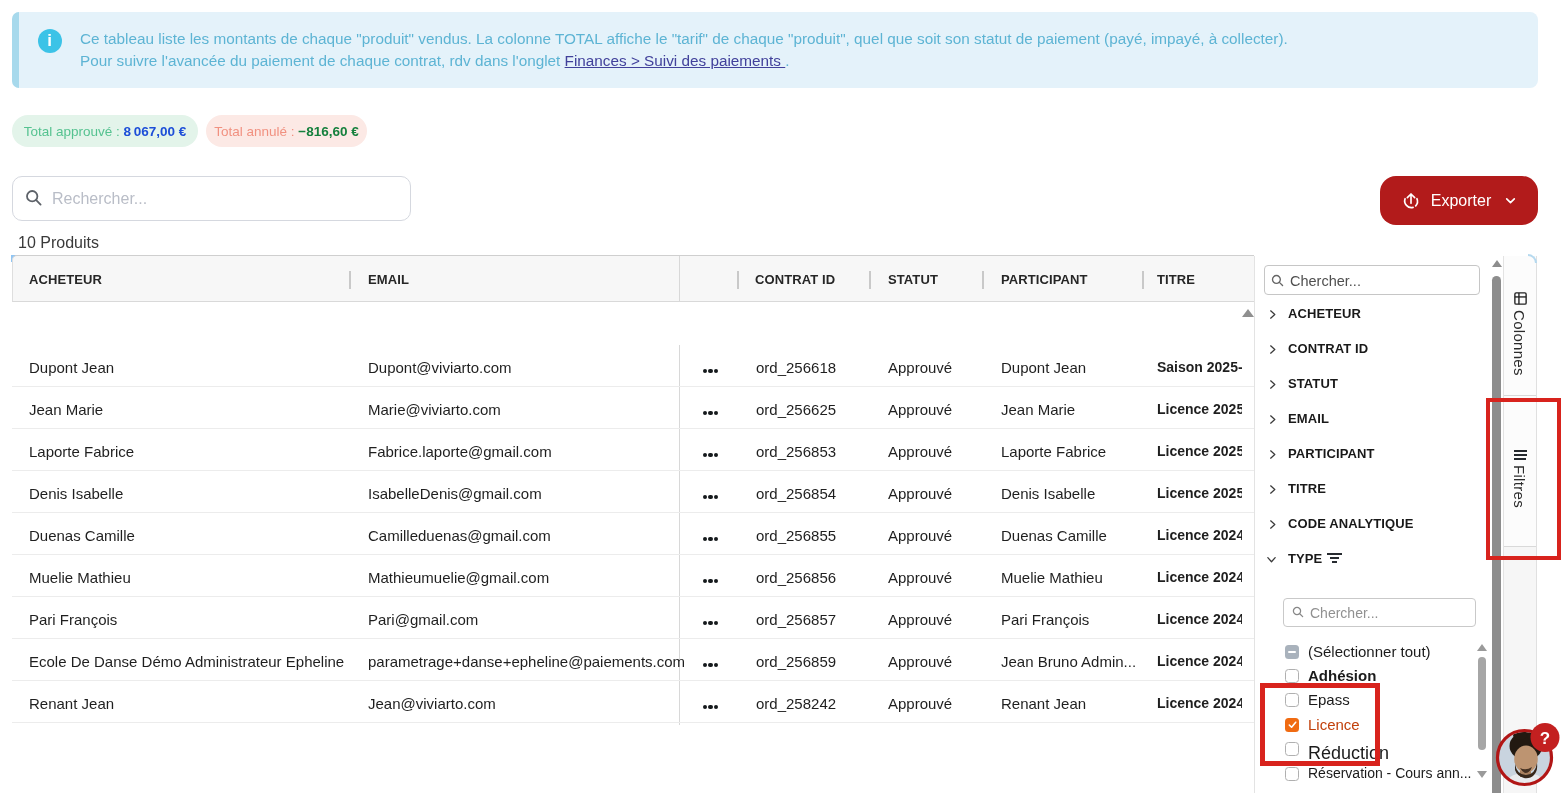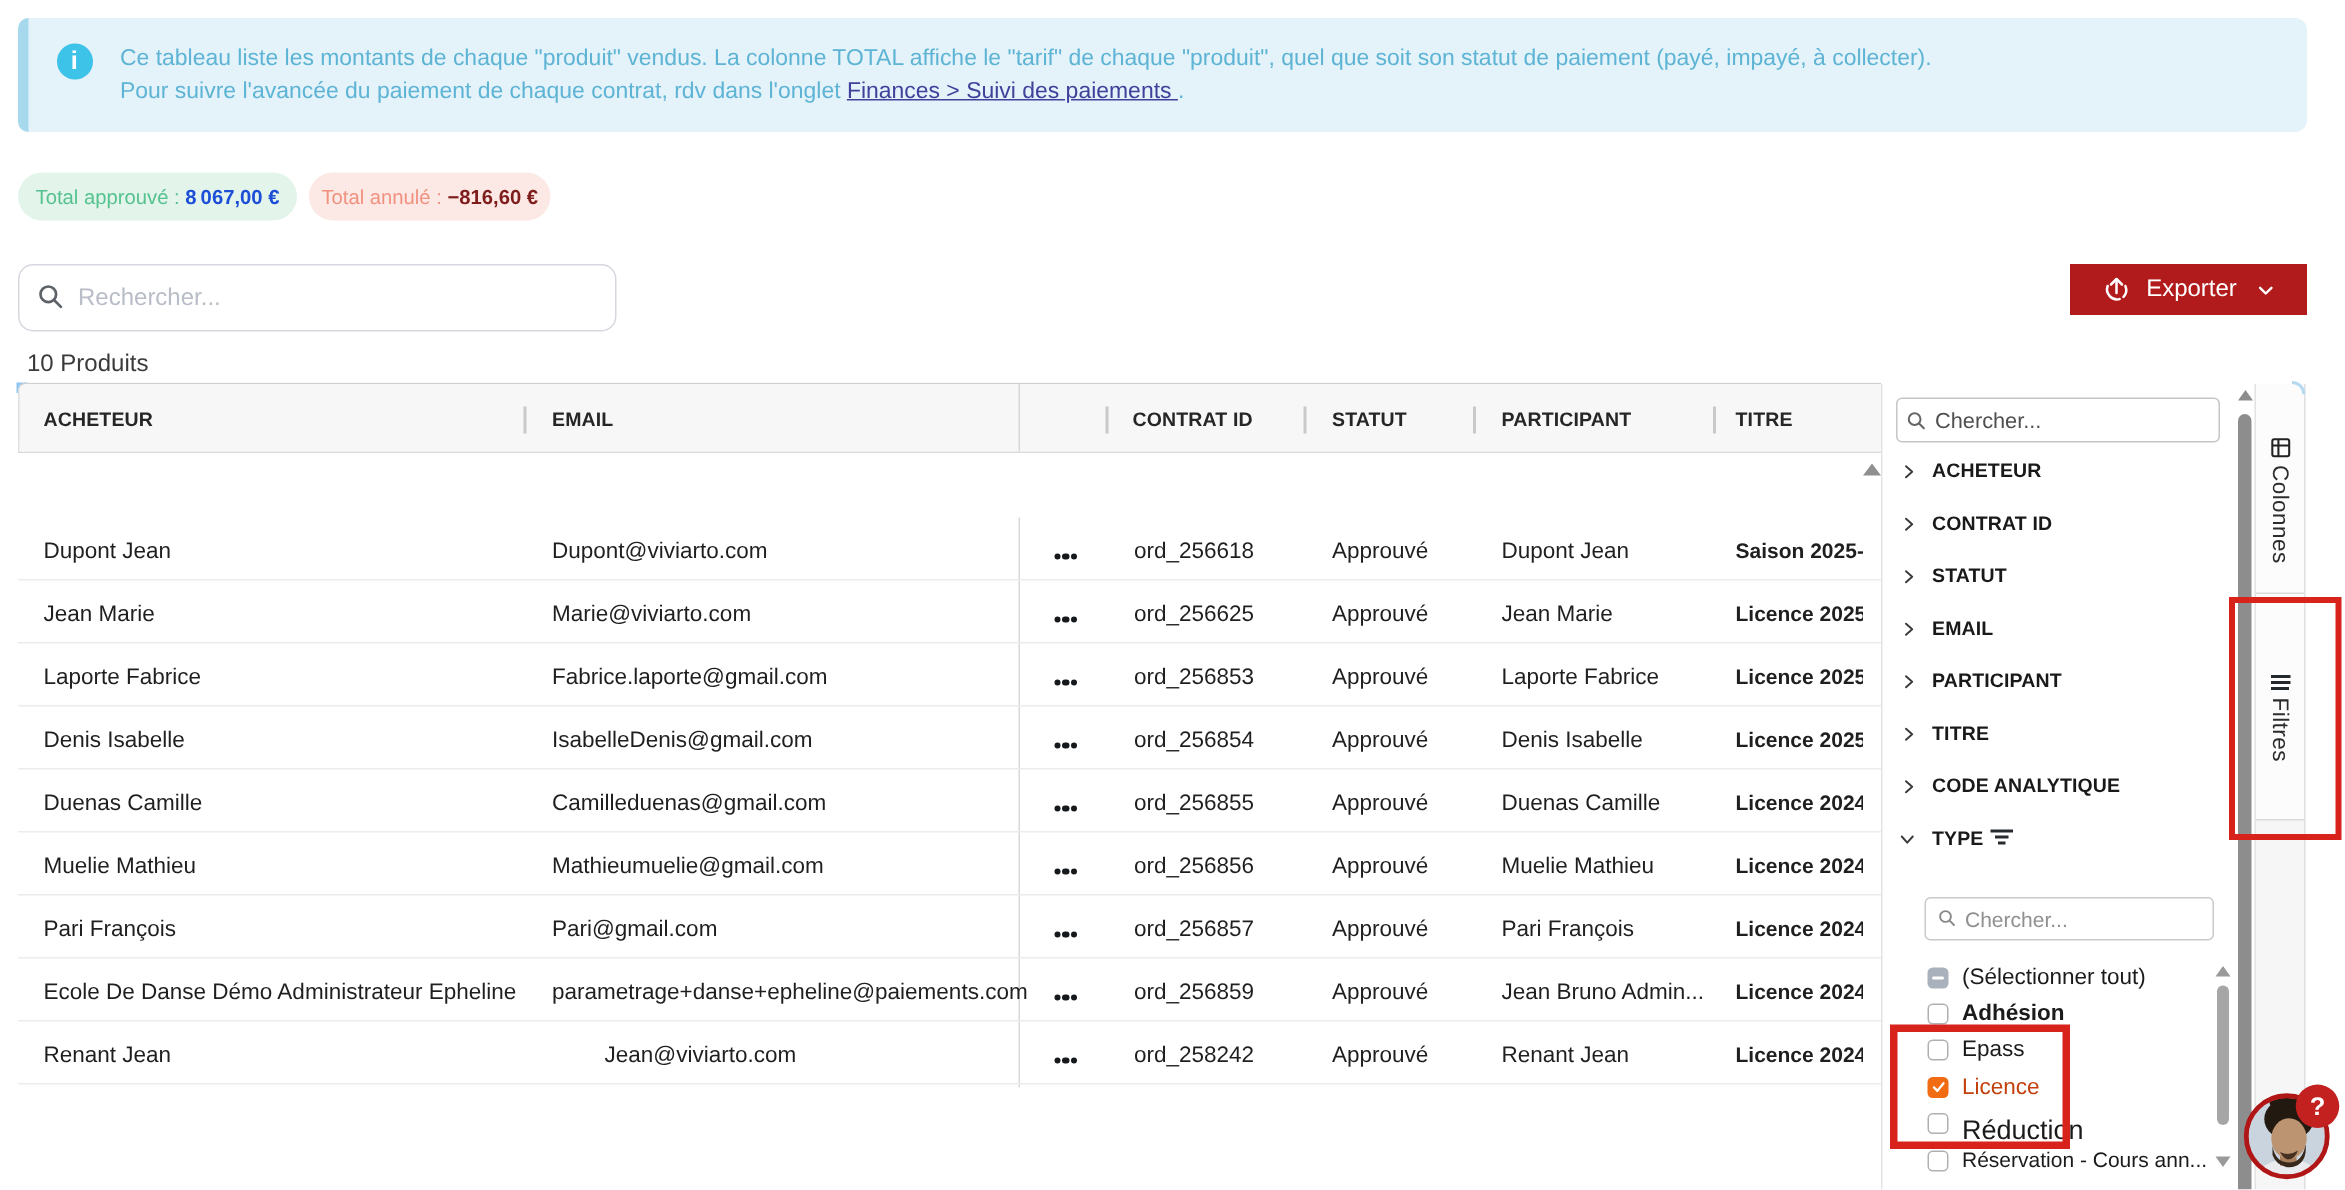--- a/index.html
+++ b/index.html
@@ -12,30 +12,30 @@
 
 <div class="abs" style="left:12px; top:12px; width:1526px; height:76px; background:#e4f2fa; border-radius:8px;"></div>
 <div class="abs" style="left:12px; top:12px; width:7px; height:76px; background:#a7d9ec; border-radius:8px 0 0 8px;"></div>
 <div class="abs" style="left:37.5px; top:29px; width:24px; height:24px; border-radius:50%; background:#3cc3e7; color:#fff; font-size:17px; font-weight:bold; text-align:center; line-height:23px;">i</div>
 <div class="abs" style="left:80px; top:28px; width:1460px; font-size:15.3px; color:#5db4d4; line-height:22px;">
   Ce tableau liste les montants de chaque "produit" vendus. La colonne TOTAL affiche le "tarif" de chaque "produit", quel que soit son statut de paiement (payé, impayé, à collecter).<br>
   Pour suivre l'avancée du paiement de chaque contrat, rdv dans l'onglet <a style="color:#41419b; text-decoration:underline;">Finances &gt; Suivi des paiements&nbsp;</a>.
 </div>
 
 <div class="abs" style="left:12px; top:115px; width:186px; height:32px; background:#e3f4ea; border-radius:16px; display:flex; align-items:center; justify-content:center; font-size:13.5px; color:#55c290;">Total approuvé&nbsp;:&nbsp;<b style="color:#1d4ed8;">8 067,00&nbsp;€</b></div>
-<div class="abs" style="left:206px; top:115px; width:161px; height:32px; background:#fce9e5; border-radius:16px; display:flex; align-items:center; justify-content:center; font-size:13.5px; color:#f19180;">Total annulé&nbsp;:&nbsp;<b style="color:#7f1d1d;">−816,60&nbsp;€</b></div>
+<div class="abs" style="left:206px; top:115px; width:161px; height:32px; background:#fce9e5; border-radius:16px; display:flex; align-items:center; justify-content:center; font-size:13.5px; color:#f19180;">Total annulé&nbsp;:&nbsp;<b style="color:#15803d;">−816,60&nbsp;€</b></div>
 
 <div class="abs" style="left:12px; top:176px; width:399px; height:45px; border:1px solid #d5d8df; border-radius:10px; background:#fff;"></div>
 <svg class="abs" style="left:25px; top:189px;" width="18" height="18" viewBox="0 0 18 18">
     <circle cx="7.2" cy="7.2" r="5.2" fill="none" stroke="#5d6269" stroke-width="1.8"></circle>
     <line x1="11.2" y1="11.2" x2="15.6" y2="15.6" stroke="#5d6269" stroke-width="1.8" stroke-linecap="round"></line>
   </svg>
 <div class="abs" style="left:52px; top:190px; font-size:16px; color:#b9bdc7;">Rechercher...</div>
 
-<div class="abs" style="left:1380px; top:176px; width:158px; height:34px; background:#b21b1b; border-radius:0; display:flex; align-items:center; justify-content:center; color:#fff;">
+<div class="abs" style="left:1380px; top:176px; width:158px; height:49px; background:#b21b1b; border-radius:16px; display:flex; align-items:center; justify-content:center; color:#fff;">
   <svg width="20" height="20" viewBox="0 0 24 24" fill="none" stroke="#fff" stroke-width="2" stroke-linecap="round" stroke-linejoin="round" style="margin-right:10px;">
       <path d="M4.9 9.2 A8.1 8.1 0 0 0 14.5 19.7" fill="none"></path>
       <path d="M17.6 17.9 A8.1 8.1 0 0 0 19.1 9.2" fill="none"></path>
       <line x1="12" y1="4.2" x2="12" y2="14.8"></line>
       <polyline points="7.6,8 12,3.6 16.4,8"></polyline>
     </svg>
   <span style="font-size:16px;">Exporter</span>
   <svg width="13" height="13" viewBox="0 0 24 24" fill="none" stroke="#fff" stroke-width="3" stroke-linecap="round" stroke-linejoin="round" style="margin-left:13px;">
       <polyline points="5,9 12,16 19,9"></polyline>
     </svg>
@@ -158,21 +158,21 @@
       <i class="dot"></i>
       <i class="dot"></i>
       <i class="dot"></i>
     </div>
     <div class="abs cell" style="left:756px; top:653px;">ord_256859</div>
     <div class="abs cell" style="left:888px; top:653px;">Approuvé</div>
     <div class="abs cell" style="left:1001px; top:653px;">Jean Bruno Admin...</div>
     <div class="abs cell" style="left:1157px; top:653px; width:85px; overflow:hidden; white-space:nowrap; font-weight:bold; font-size:14px;">Licence 2024-25</div>
     <div class="abs" style="left:12px; top:681px; width:1242px; height:42px; border-bottom:1px solid #ececec;"></div>
     <div class="abs cell" style="left:29px; top:695px;">Renant Jean</div>
-    <div class="abs cell" style="left:368px; top:695px;margin-left:35px;">Jean@viviarto.com</div>
+    <div class="abs cell" style="left:368px; top:695px;">Jean@viviarto.com</div>
     <div class="abs" style="left:702.5px; top:705px; width:18px; display:flex; gap:1.7px;">
       <i class="dot"></i>
       <i class="dot"></i>
       <i class="dot"></i>
     </div>
     <div class="abs cell" style="left:756px; top:695px;">ord_258242</div>
     <div class="abs cell" style="left:888px; top:695px;">Approuvé</div>
     <div class="abs cell" style="left:1001px; top:695px;">Renant Jean</div>
     <div class="abs cell" style="left:1157px; top:695px; width:85px; overflow:hidden; white-space:nowrap; font-weight:bold; font-size:14px;">Licence 2024-25</div>
   </div>

